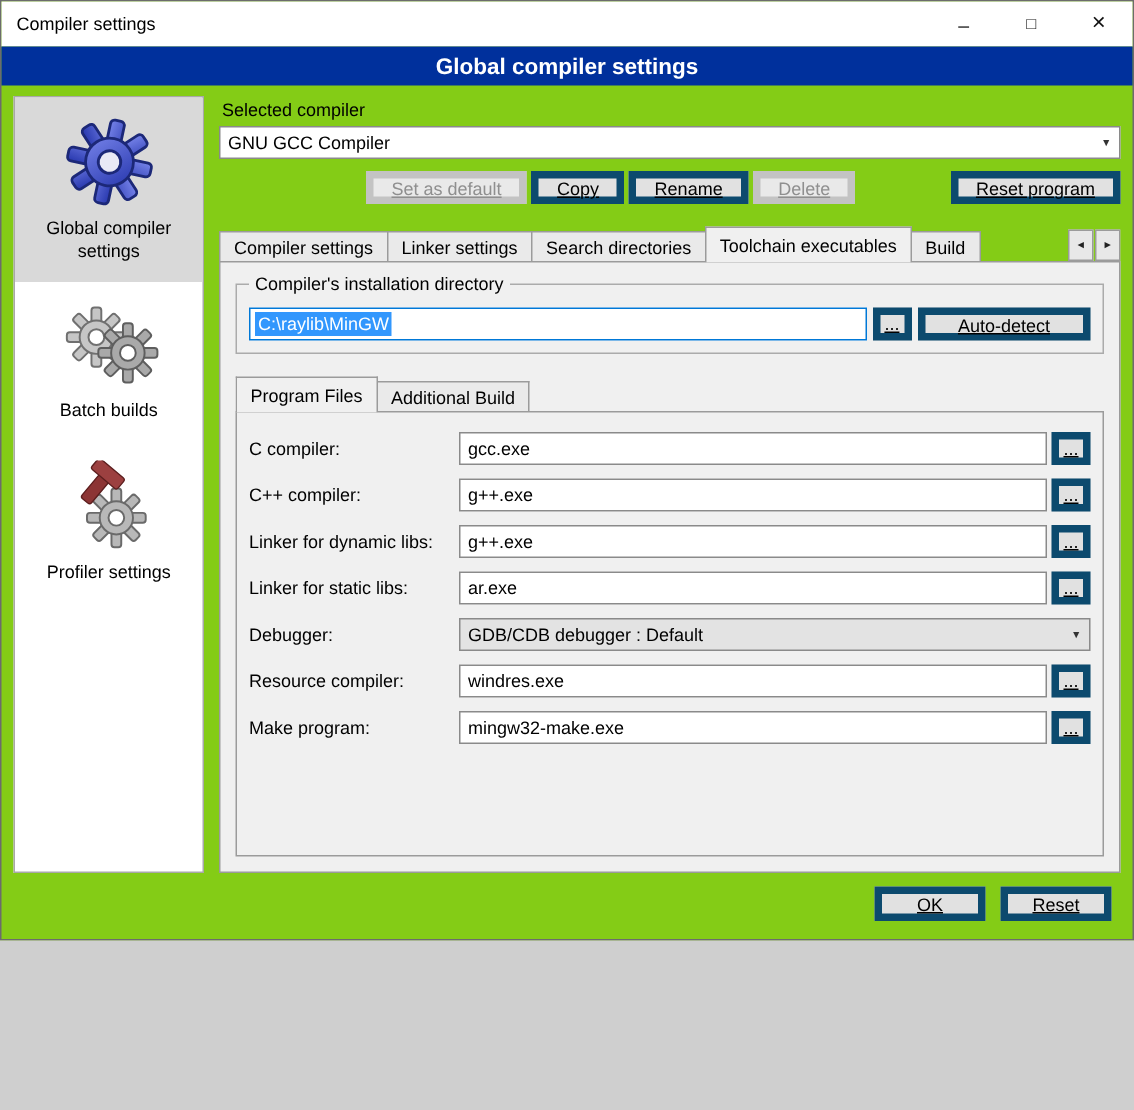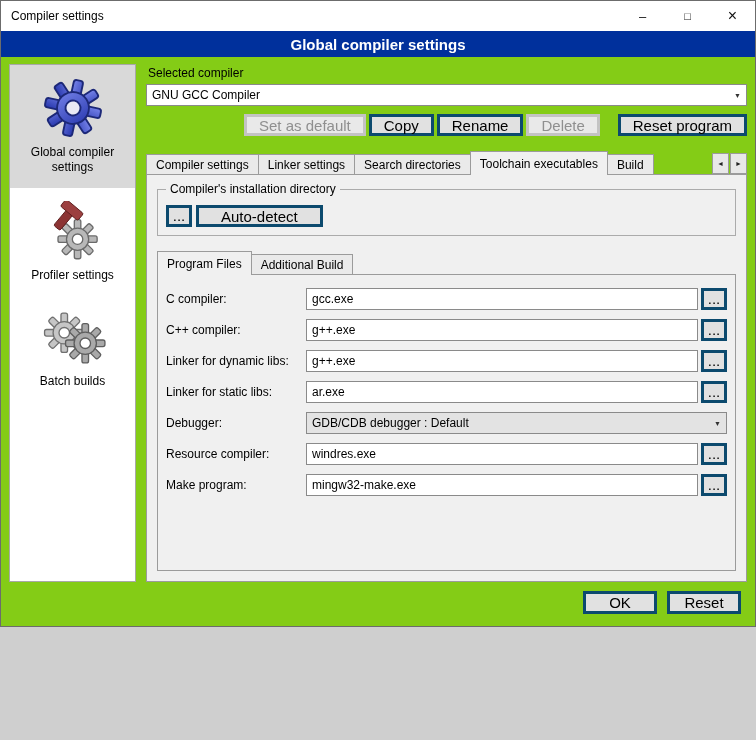--- a/index.html
+++ b/index.html
@@ -48,22 +48,22 @@
     display:flex; align-items:center; height:22px;
     border:1px solid #8a8a8a; background:#fff; padding:0 5px;
     font-size:12px; cursor:default;
   }
   .combo.gray { background:#e3e3e3; }
   .combo-text { overflow:hidden; white-space:nowrap; }
   .combo-arrow { margin-left:auto; font-size:7px; color:#333; padding-left:6px; }
 
   .actions { display:flex; margin-top:8px; gap:3px; }
   .btn {
-    height:22px; background:#e1e1e1; border:3px solid #0c4a6e;
-    padding:0 12px; font-size:15px; color:#000; cursor:default;
+    height:22px; background:#e1e1e1; border:5px solid #0c4a6e;
+    padding:0 12px; font-size:12px; color:#000; cursor:default;text-decoration:underline;
   }
   .btn[disabled] { color:#8f8f8f; background:#e9e9e9; border-color:#c3c3c3; }
   .btn.set-default { margin-left:98px; }
   .btn.reset-defaults { margin-left:auto; }
   .btn.browse { width:26px; padding:0; flex-shrink:0; line-height:10px; }
   .btn.autodetect { padding:0 22px; flex-shrink:0; }
 
   
   .tabstrip {
     display:flex; align-items:flex-end; height:25px; flex-shrink:0;
@@ -153,44 +153,44 @@
       <div class="side-item selected">
         <svg viewBox="0 0 64 64" width="64" height="60">
           <g transform="rotate(12 32 32)">
             <use href="#gear8" fill="url(#gradBlue)" stroke="#1c2878" stroke-width="2"></use>
             <circle cx="32" cy="32" r="8" fill="#e9e9f5" stroke="#1c2878" stroke-width="2"></circle>
           </g>
         </svg>
         <span class="side-label">Global compiler settings</span>
       </div>
       <div class="side-item">
+        <svg viewBox="0 0 80 64" width="70" height="58">
+          <g transform="translate(6,2) scale(0.75)">
+            <use href="#gear8" fill="#c6c6c6" stroke="#707070" stroke-width="2"></use>
+            <circle cx="32" cy="32" r="8" fill="#ffffff" stroke="#707070" stroke-width="2"></circle>
+          </g>
+          <g transform="translate(30,14) scale(0.75)">
+            <use href="#gear8" fill="#a9a9a9" stroke="#5e5e5e" stroke-width="2"></use>
+            <circle cx="32" cy="32" r="8" fill="#ffffff" stroke="#5e5e5e" stroke-width="2"></circle>
+          </g>
+        </svg>
+        <span class="side-label">Batch builds</span>
+      </div>
+      <div class="side-item">
         <svg viewBox="0 0 64 64" width="58" height="60">
           <g transform="translate(14,18) scale(0.72)">
             <use href="#gear8" fill="#b8b8b8" stroke="#6a6a6a" stroke-width="2"></use>
             <circle cx="32" cy="32" r="8" fill="#ffffff" stroke="#6a6a6a" stroke-width="2"></circle>
           </g>
           <g transform="rotate(40 24 16)">
             <rect x="20" y="4" width="9" height="28" rx="2" fill="#8c3434" stroke="#5c1e1e"></rect>
             <rect x="12" y="1" width="25" height="10" rx="2" fill="#9c4040" stroke="#5c1e1e"></rect>
           </g>
         </svg>
         <span class="side-label">Profiler settings</span>
-      </div>
-      <div class="side-item">
-        <svg viewBox="0 0 80 64" width="70" height="58">
-          <g transform="translate(6,2) scale(0.75)">
-            <use href="#gear8" fill="#c6c6c6" stroke="#707070" stroke-width="2"></use>
-            <circle cx="32" cy="32" r="8" fill="#ffffff" stroke="#707070" stroke-width="2"></circle>
-          </g>
-          <g transform="translate(30,14) scale(0.75)">
-            <use href="#gear8" fill="#a9a9a9" stroke="#5e5e5e" stroke-width="2"></use>
-            <circle cx="32" cy="32" r="8" fill="#ffffff" stroke="#5e5e5e" stroke-width="2"></circle>
-          </g>
-        </svg>
-        <span class="side-label">Batch builds</span>
       </div>
     </div>
 
     <div class="main">
 
       <div class="field-caption">Selected compiler</div>
 
       <div class="combo">
         <span class="combo-text">GNU GCC Compiler</span>
         <span class="combo-arrow">▼</span>
@@ -214,20 +214,23 @@
           <button class="scrollbtn">◄</button>
           <button class="scrollbtn">►</button>
         </div>
       </div>
 
       <div class="tabpanel">
 
         <div class="groupbox">
           <span class="groupbox-title">Compiler's installation directory</span>
           <div class="pathrow">
+            <div class="textbox focused">
+              <span class="sel">C:\raylib\MinGW</span>
+            </div>
             <button class="btn browse">...</button>
             <button class="btn autodetect">Auto-detect</button>
           </div>
         </div>
 
         <div class="tabstrip">
           <div class="tab selected">Program Files</div>
           <div class="tab">Additional Build</div>
         </div>
 

